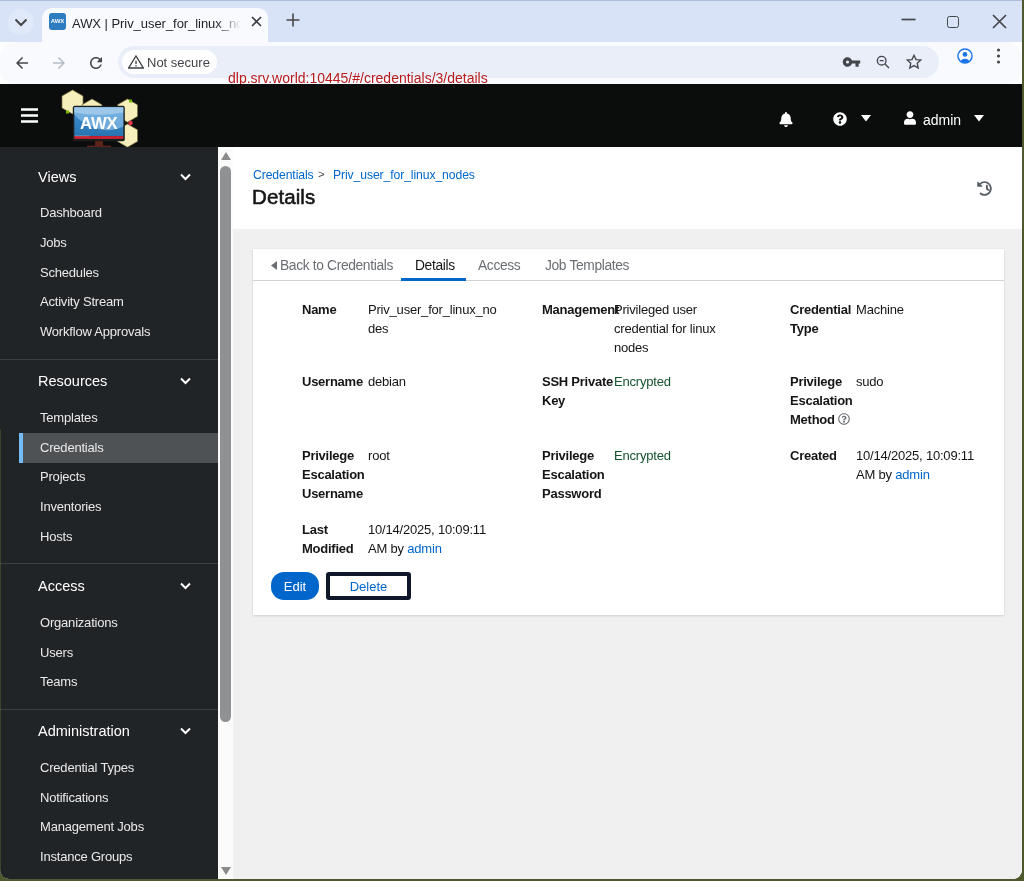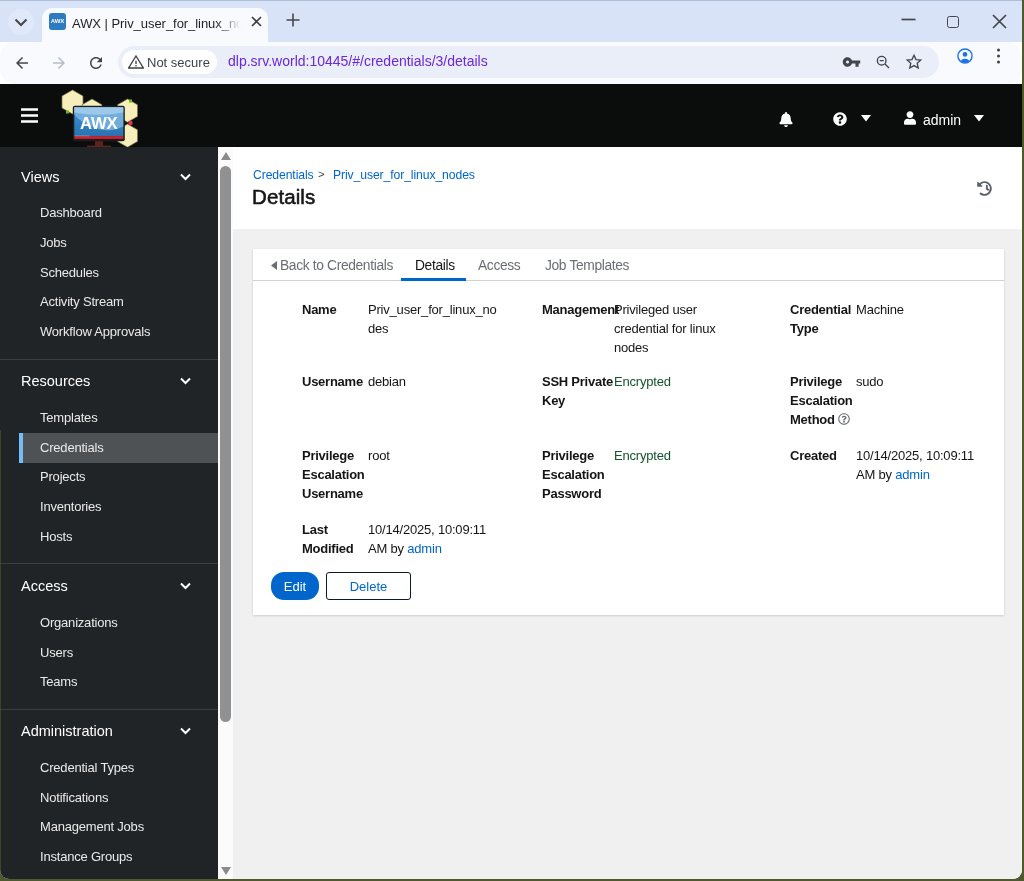--- a/index.html
+++ b/index.html
@@ -20,29 +20,29 @@
   .tabtitle{position:absolute;left:30px;top:8px;width:174px;height:17px;font-size:13px;letter-spacing:-0.05px;color:#1f2023;
      white-space:nowrap;overflow:hidden;}
   .tabfade{position:absolute;left:174px;top:8px;width:30px;height:17px;
      background:linear-gradient(90deg,rgba(248,250,253,0),#f8fafd 85%);}
 
   
   .toolbar{position:absolute;left:0;top:42px;width:100%;height:42px;background:#f8fafd;border-radius:15px;}
   .omnibox{position:absolute;left:118px;top:4px;width:821px;height:32px;border-radius:16px;background:#e9eef9;}
   .chip{position:absolute;left:4px;top:4px;width:95px;height:24px;border-radius:12px;background:#fff;}
   .chiptext{position:absolute;left:25px;top:5px;font-size:13px;color:#3f4347;}
-  .url{position:absolute;left:110px;top:7px;font-size:14px;color:#6d28d9;}
+  .url{position:absolute;left:110px;top:24px;font-size:14px;color:#b91c1c;}
 
   
   .masthead{position:absolute;left:0;top:84px;width:100%;height:63px;background:#0b0c0c;}
   .mh-admin{position:absolute;left:923px;top:27.5px;font-size:14px;color:#fff;}
 
   
   .sidebar{position:absolute;left:0;top:147px;width:218px;height:734px;background:#212427;}
-  .nav-sec{position:absolute;left:0;width:218px;height:30px;display:flex;align-items:center;color:#fff;font-size:14.5px;padding-left:21px;}
+  .nav-sec{position:absolute;left:0;width:218px;height:30px;display:flex;align-items:center;color:#fff;font-size:14.5px;padding-left:38px;}
   .nav-item{position:absolute;left:0;width:218px;height:30px;display:flex;align-items:center;color:#e9e9e9;font-size:13px;letter-spacing:-0.2px;padding-left:40px;}
   .nav-hr{position:absolute;left:0;width:218px;height:1px;background:#3c3f42;}
   .nav-active{position:absolute;left:19px;width:199px;height:30px;background:#4f5255;border-left:4px solid #73bcf7;}
   .nav-chev{position:absolute;left:180px;}
 
   
   .sscroll{position:absolute;left:218px;top:147px;width:15px;height:734px;background:#fbfbfb;}
   .sthumb{position:absolute;left:2px;top:19px;width:11px;height:556px;background:#8f9192;border-radius:6px;}
 
   
@@ -58,21 +58,21 @@
   .underline{position:absolute;left:148px;top:29px;width:65px;height:3px;background:#06c;}
 
   .lbl{position:absolute;font-size:13px;letter-spacing:-0.25px;line-height:19px;font-weight:bold;color:#151515;margin-left:30px;}
   .val{position:absolute;font-size:13px;letter-spacing:-0.2px;line-height:19px;color:#151515;}
   .enc{color:#14532d;}
   a.lnk{color:#06c;text-decoration:none;}
 
   .btn-edit{position:absolute;left:18px;top:323px;width:48px;height:28px;background:#06c;color:#fff;
     font-size:13px;border-radius:13px;display:flex;align-items:center;justify-content:center;}
   .btn-del{position:absolute;left:73px;top:323px;width:85px;height:28px;background:#fff;color:#06c;
-    font-size:13px;border-radius:3px;border:1px solid #0f172a;display:flex;align-items:center;justify-content:center;}
+    font-size:13px;border-radius:3px;border:4px solid #0f172a;display:flex;align-items:center;justify-content:center;}
 </style>
 </head>
 <body>
 <div class="stage">
  <div class="window">
 
   <div class="tabstrip">
     <div class="topline"></div>
     <div class="tabsearch">
       <svg class="abs" style="left:6px;top:9px" width="14" height="9" viewBox="0 0 14 9">

